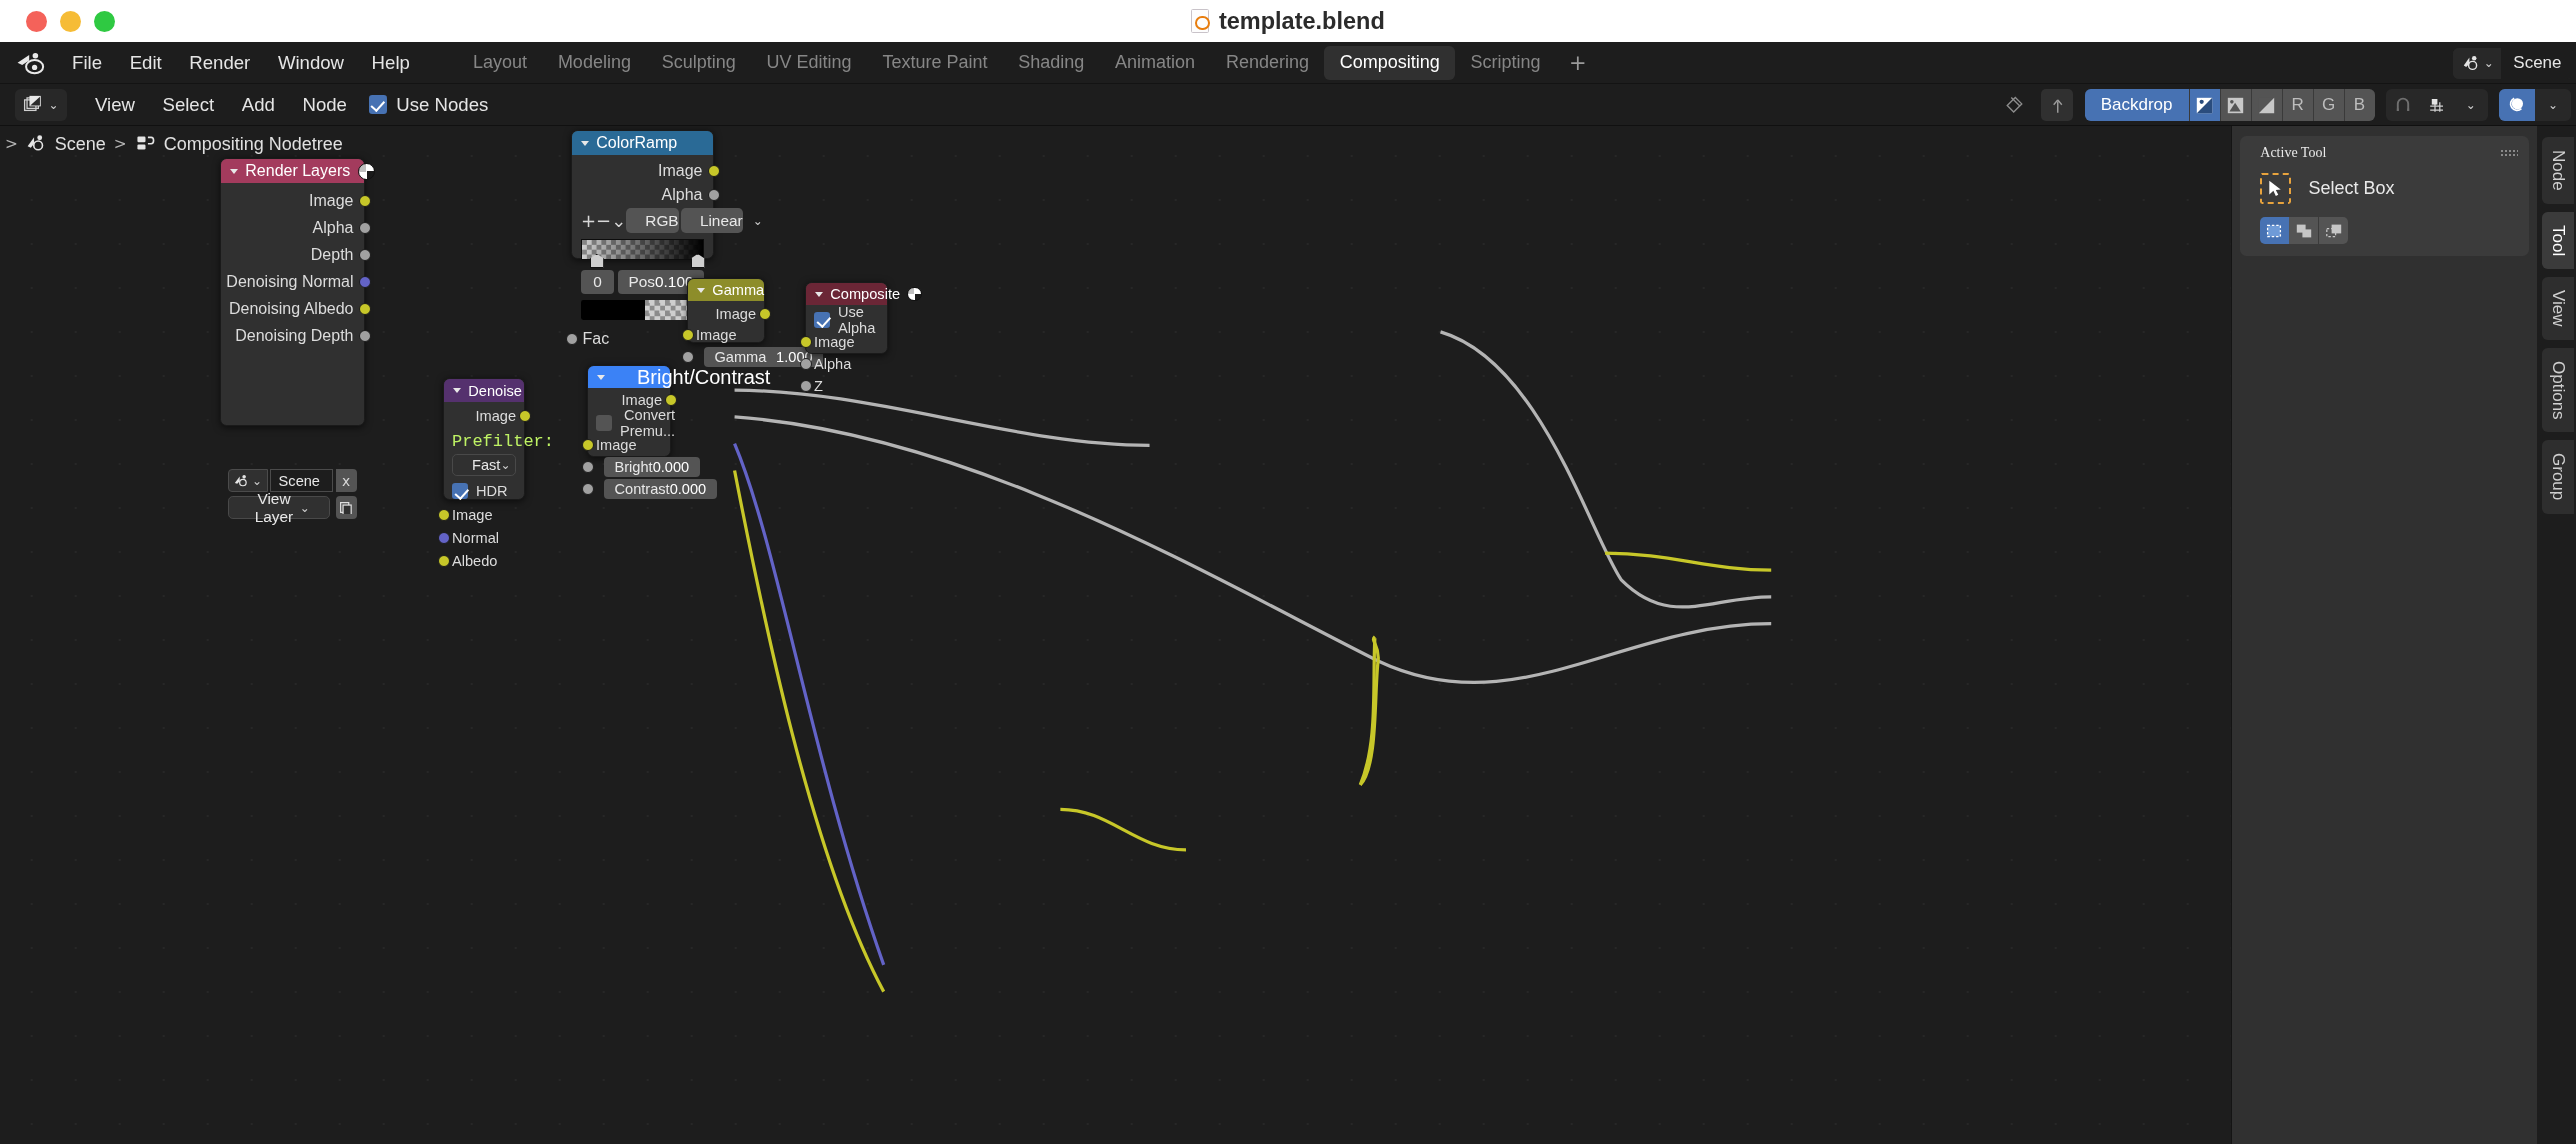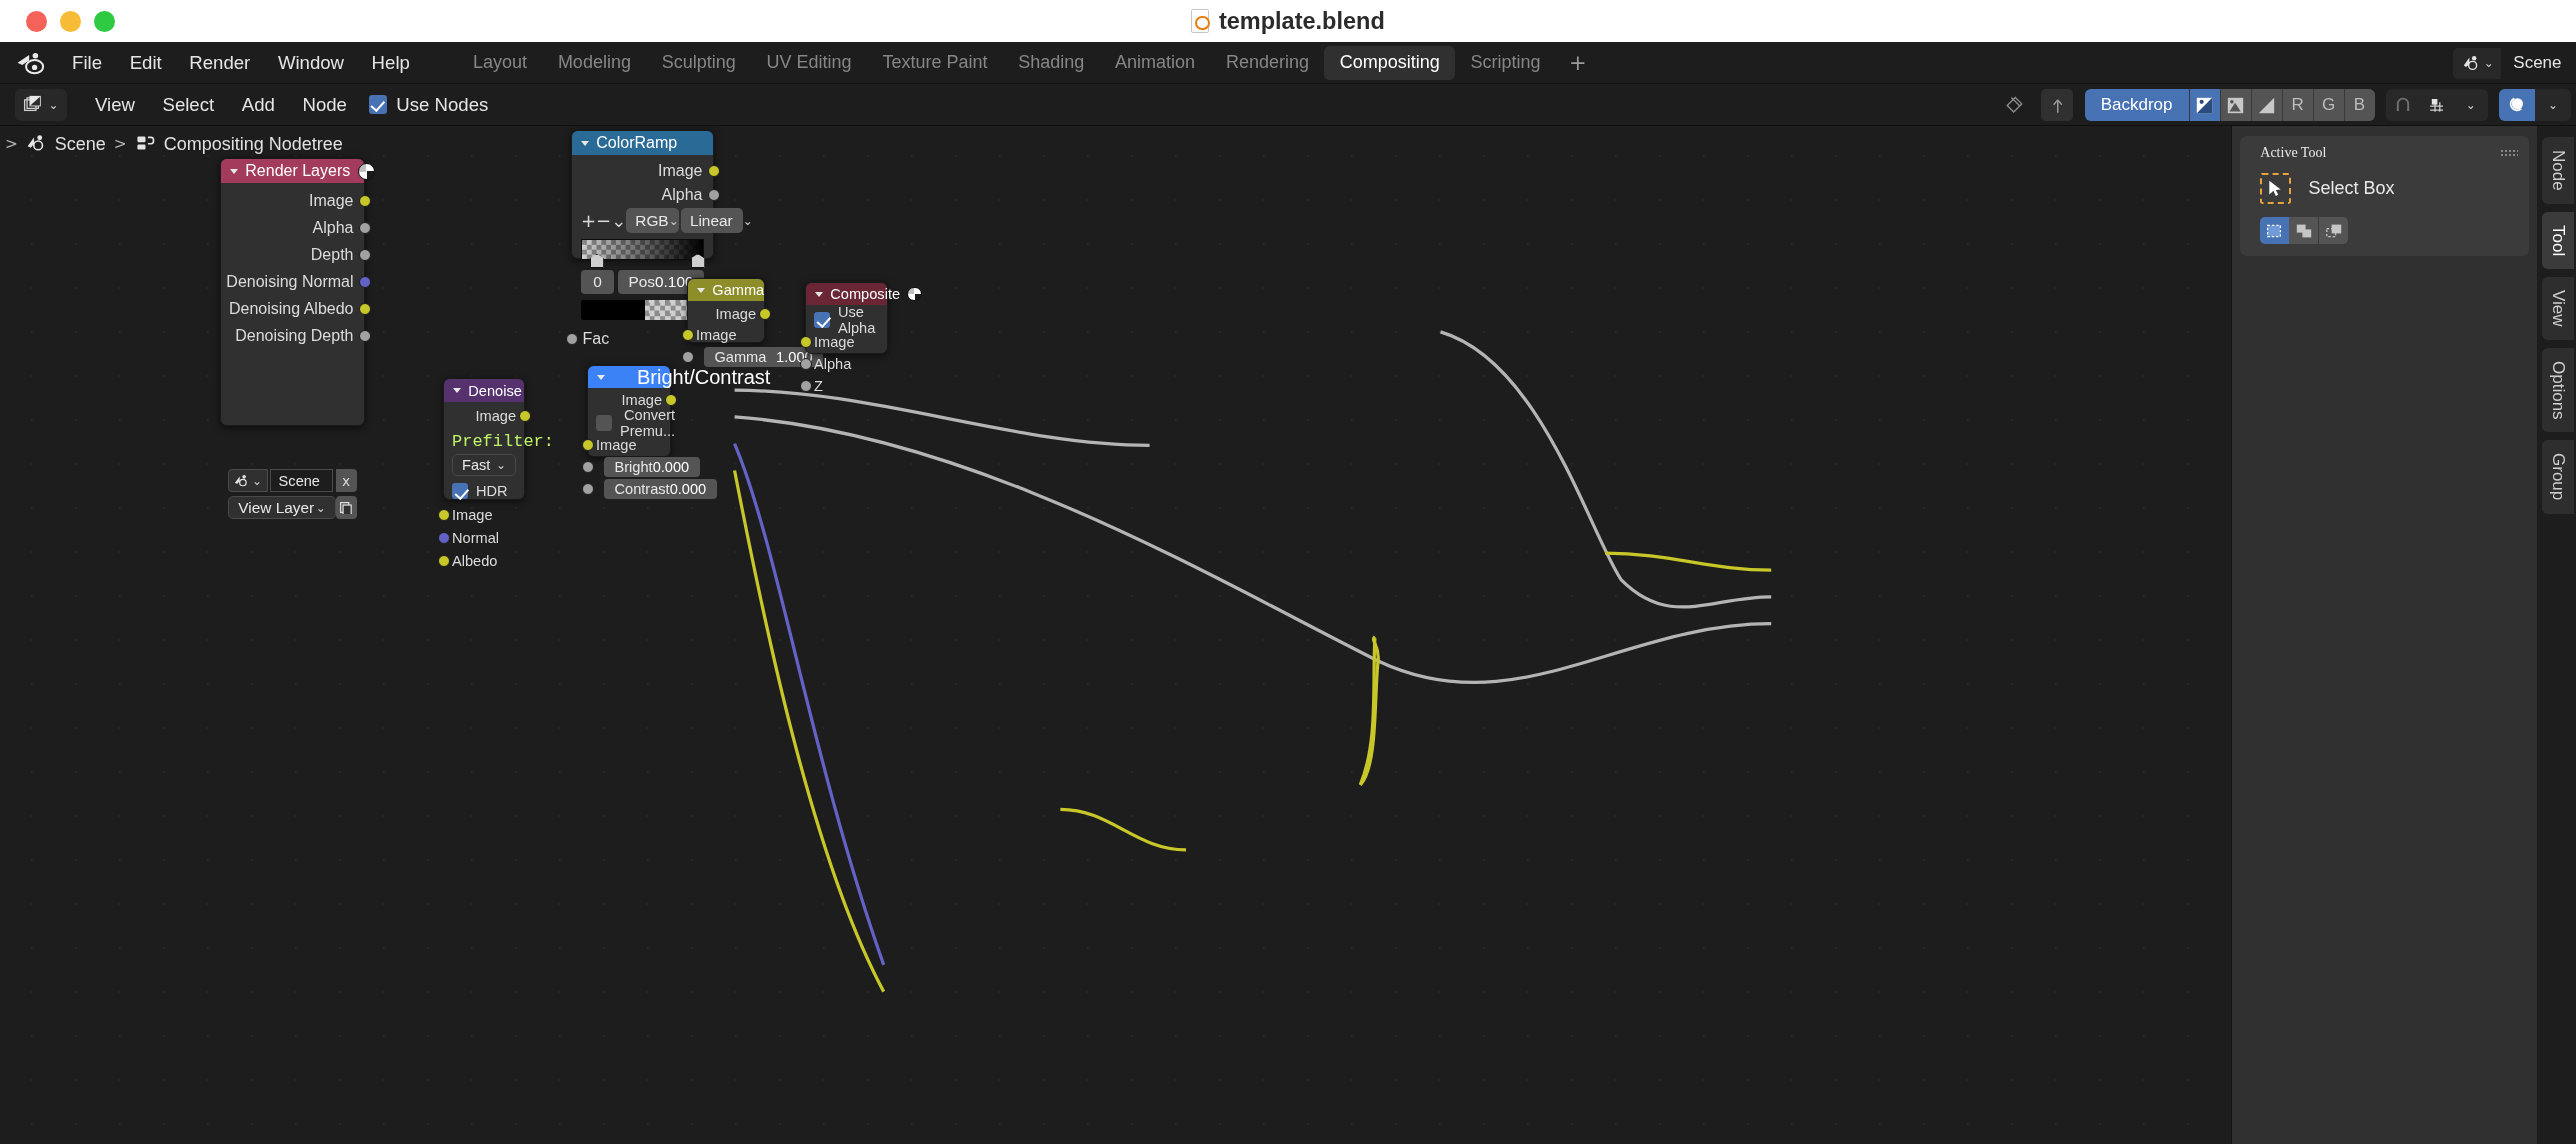--- a/index.html
+++ b/index.html
@@ -219,21 +219,21 @@
   .field {
     height: 23.5px; border-radius: 4px; background: #545454;
     display: flex; align-items: center; justify-content: space-between;
     padding: 0 10.5px; color: #e8e8e8; font-size: 15.4px;
     font-family: "Liberation Sans", sans-serif;
   }
   .field .v { color: #ffffff; }
   .dropdown {
     height: 25px; border-radius: 4.9px; background: #303030;
     border: 0.8px solid #494949; display: flex; align-items: center;
-    justify-content: space-between; padding: 0 9px;
+    justify-content: space-between; padding: 0 19px;
     color: #e8e8e8; font-size: 15.4px;
     font-family: "Liberation Sans", sans-serif;
   }
   .dropdown.flat { background: #545454; border: none; }
   .cv { font-size: 12px; color: #cfcfcf; }
 
   .chk-row { display: flex; align-items: center; gap: 8px; padding: 0 10.5px; height: 27px; }
   .chk-row .lb { color: #dcdcdc; font-size: 16px; font-family: "Liberation Sans", sans-serif; }
 
   
@@ -550,21 +550,21 @@
           <svg width="15.4" height="13.8" viewBox="0 0 19 17">
             <path d="M1 11 L7 3 L7 9 L4 12 Z" fill="#e4e4e4"></path>
             <circle cx="11" cy="10.5" r="4" fill="none" stroke="#e4e4e4" stroke-width="1.5"></circle>
             <circle cx="12.5" cy="3.5" r="2.2" fill="#e4e4e4"></circle>
           </svg>
           <span class="cv">⌄</span>
         </div>
         <div style="flex:1; height:23px; background:#1d1d1d; border:0.8px solid #4b4b4b; display:flex; align-items:center; padding:0 7.3px; color:#e8e8e8; font-size:14.6px; font-family:'Liberation Sans',sans-serif;">Scene</div>
         <div style="width:21px; height:23px; background:#545454; border-radius:0 4px 4px 0; display:flex; align-items:center; justify-content:center; color:#d8d8d8; font-size:13.8px;">x</div>
       </div>
-      <div style="padding:4px 7.3px 0 7.3px; display:flex; align-items:center; gap:0;">
+      <div style="padding:4px 7.3px 0 7.3px; display:flex; align-items:center; gap:6px;text-align:center;">
         <div class="dropdown" style="flex:1; height:23px;">
           <span>View Layer</span>
           <span class="cv">⌄</span>
         </div>
         <div style="width:21px; height:23px; background:#545454; border-radius:4px; display:flex; align-items:center; justify-content:center;">
           <svg width="13.8" height="13.8" viewBox="0 0 17 17">
             <rect x="2" y="2" width="10" height="12" fill="none" stroke="#e0e0e0" stroke-width="1.5"></rect>
             <rect x="5" y="5" width="10" height="12" fill="#303030" stroke="#e0e0e0" stroke-width="1.5"></rect>
           </svg>
         </div>

